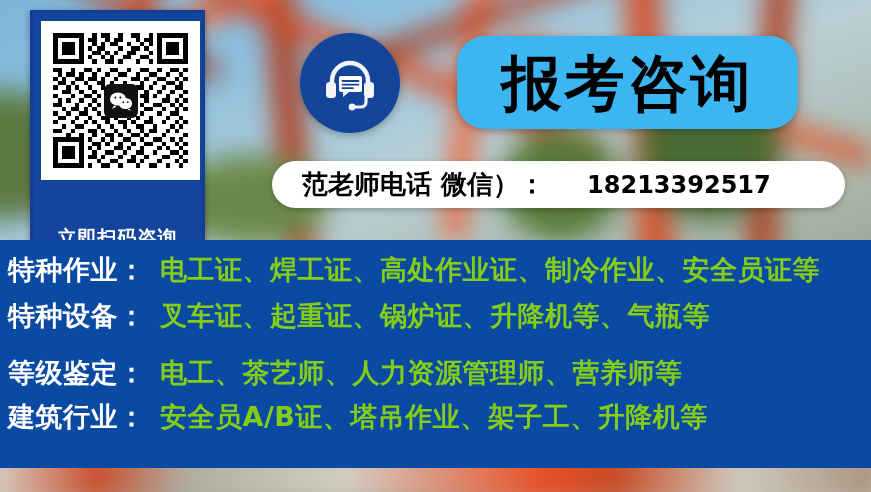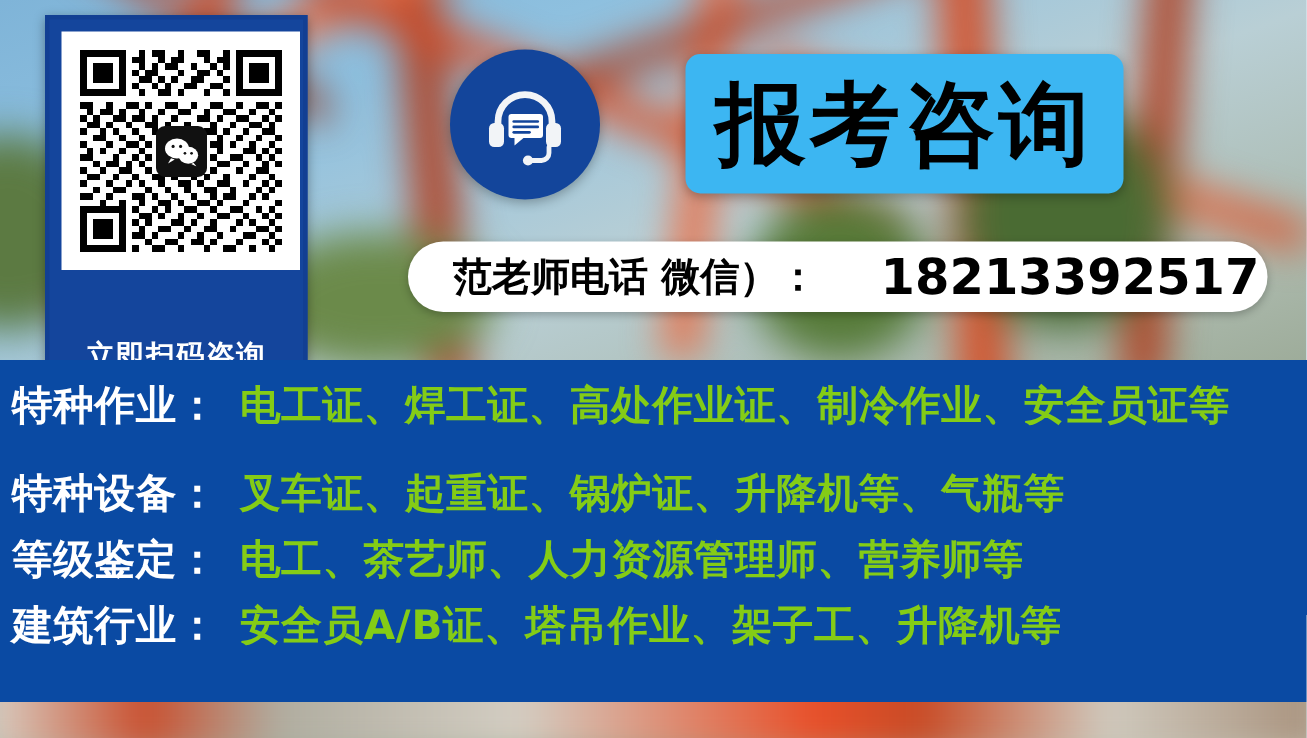--- a/index.html
+++ b/index.html
@@ -118,24 +118,24 @@
     align-items: center;
     justify-content: center;
     box-shadow: 0 2px 8px rgba(0,0,0,.3);
   }
 
   
   .pill-title {
     position: absolute;
     left: 457px;
     top: 36px;
-    width: 292px;
+    width: 341px;
     height: 93px;
     background: #3cb6f2;
-    border-radius: 10px;
+    border-radius: 28px;
     display: flex;
     align-items: center;
     justify-content: center;
     box-sizing: border-box;
     box-shadow: 0 2px 7px rgba(0,0,0,.28);
   }
   .pill-title-text {
     color: #000000;
     font-size: 60px;
     font-weight: bold;
@@ -160,21 +160,21 @@
   }
   .pill-phone-label {
     color: #000000;
     font-size: 26px;
     font-weight: bold;
     white-space: nowrap;
     letter-spacing: 0px;
   }
   .pill-phone-number {
     color: #000000;
-    font-size: 33px;
+    font-size: 24px;
     font-weight: bold;
     white-space: nowrap;
     margin-left: 42px;
     letter-spacing: 0px;
   }
 
   
   .list-panel {
     position: absolute;
     left: 0;
@@ -186,21 +186,21 @@
   .list-row {
     position: absolute;
     left: 8px;
     right: 8px;
     height: 40px;
     display: flex;
     align-items: center;
     white-space: nowrap;
   }
   .list-row.r0 { top: 10px; }
-  .list-row.r1 { top: 69px; }
+  .list-row.r1 { top: 56px; }
   .list-row.r2 { top: 113px; }
   .list-row.r3 { top: 157px; }
 
   .row-label {
     color: #ffffff;
     font-size: 27px;
     font-weight: bold;
     letter-spacing: 0.5px;
     flex: 0 0 auto;
     width: 152px;

